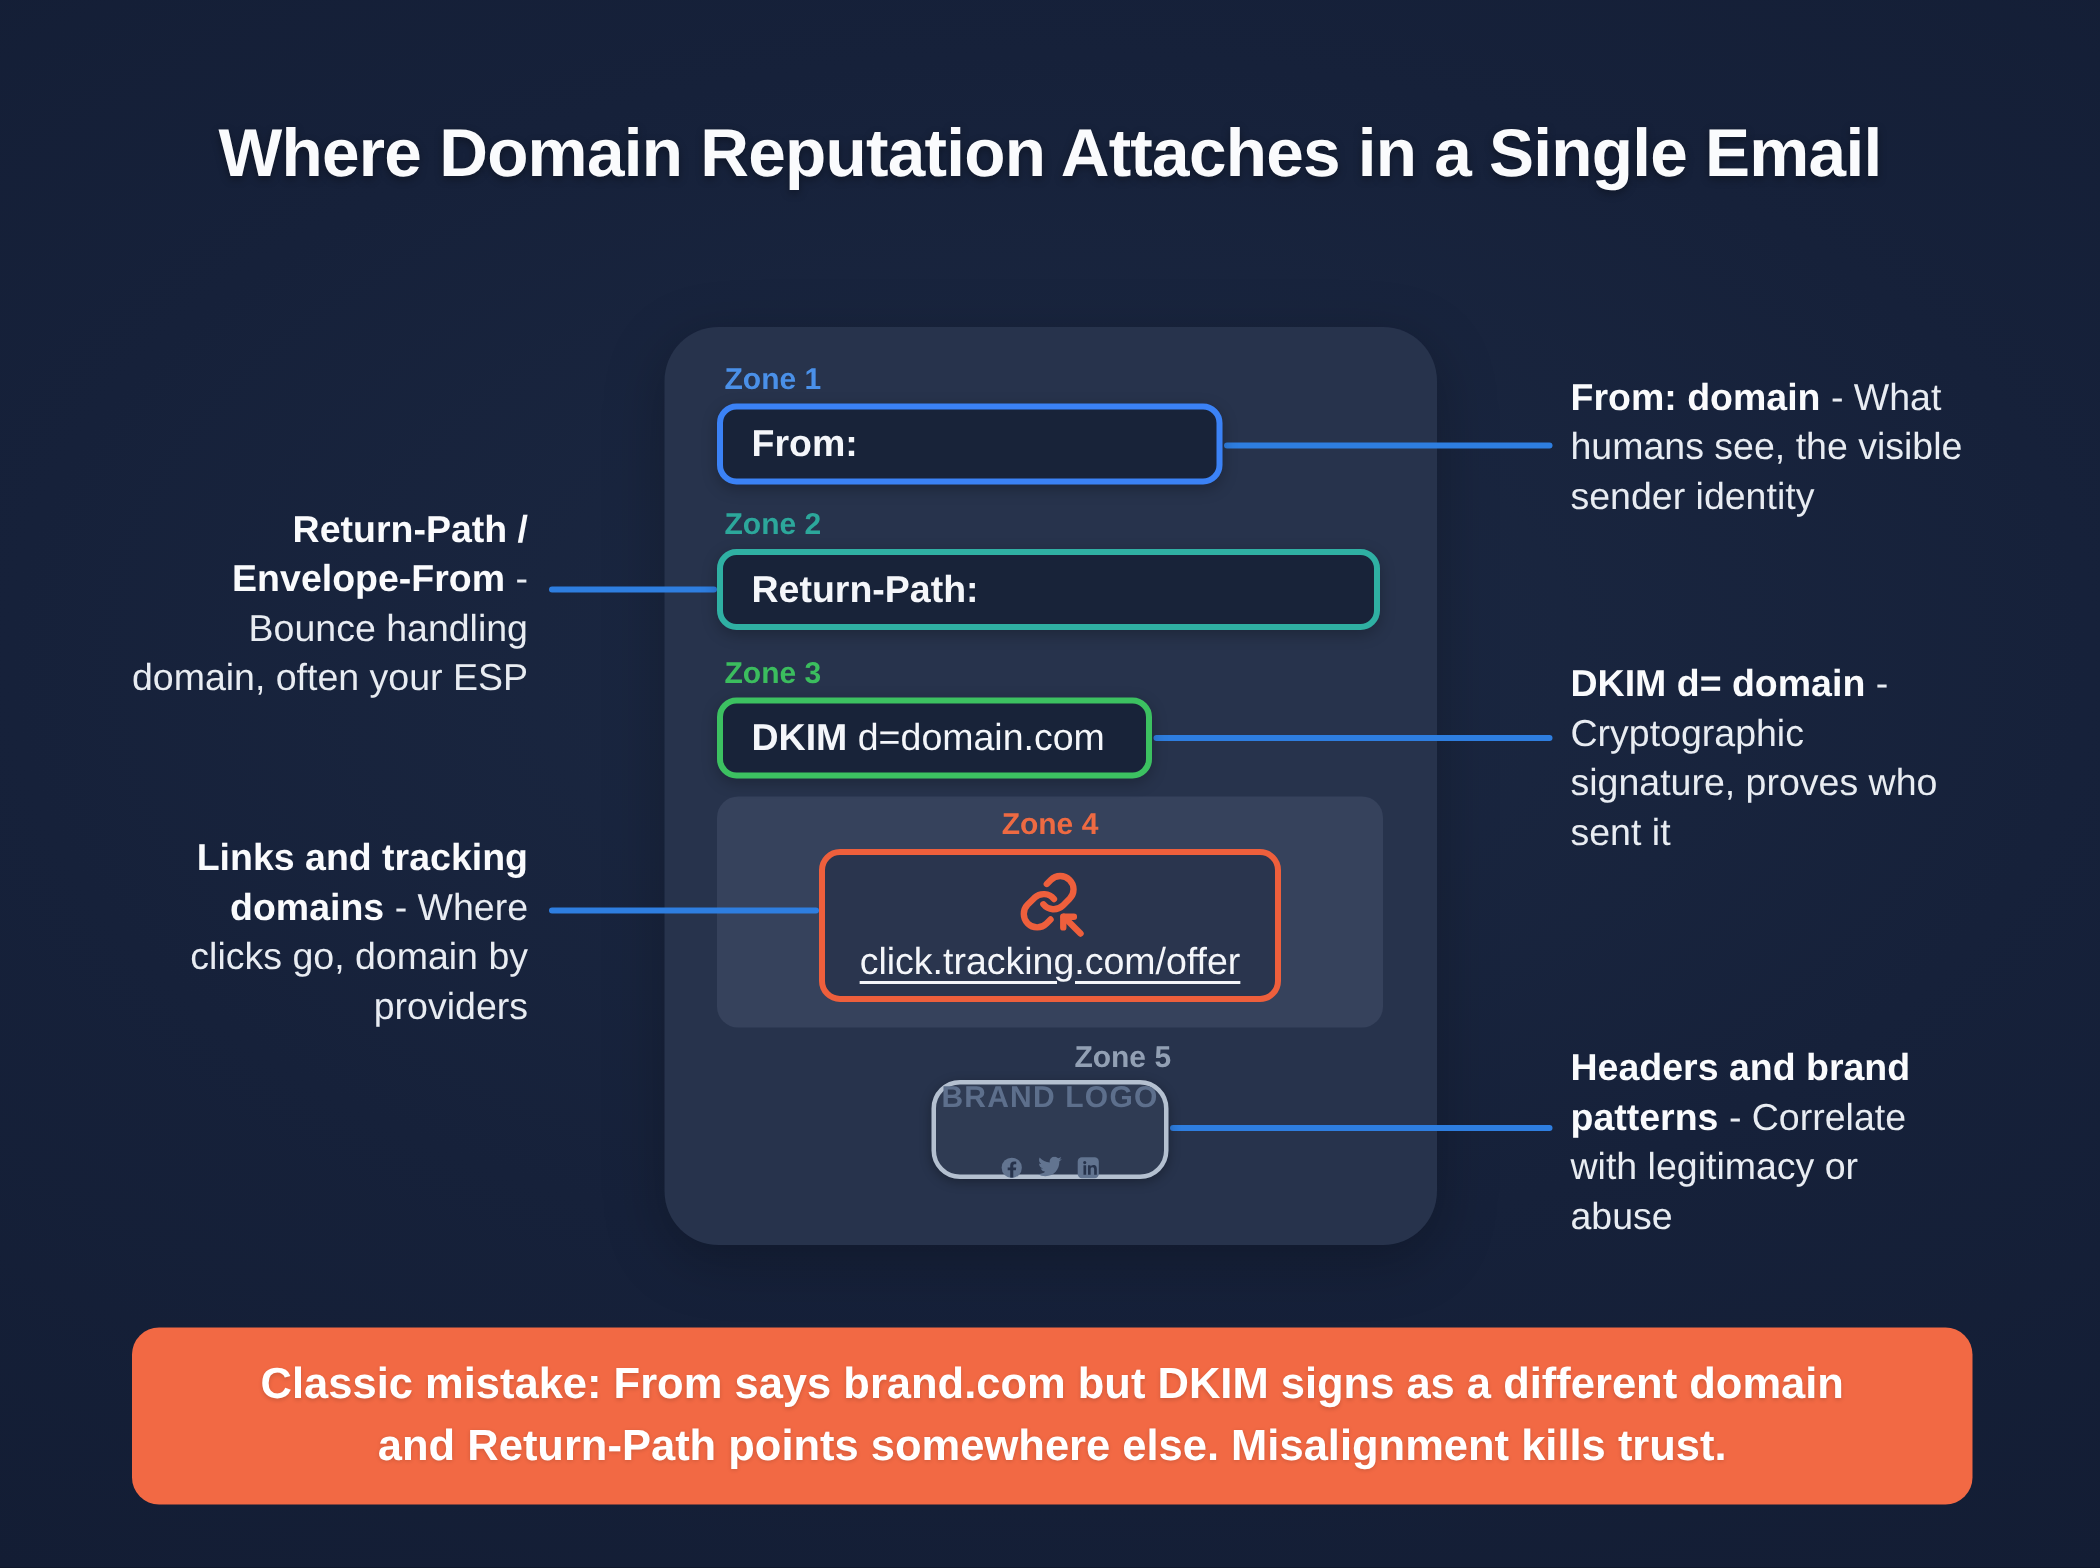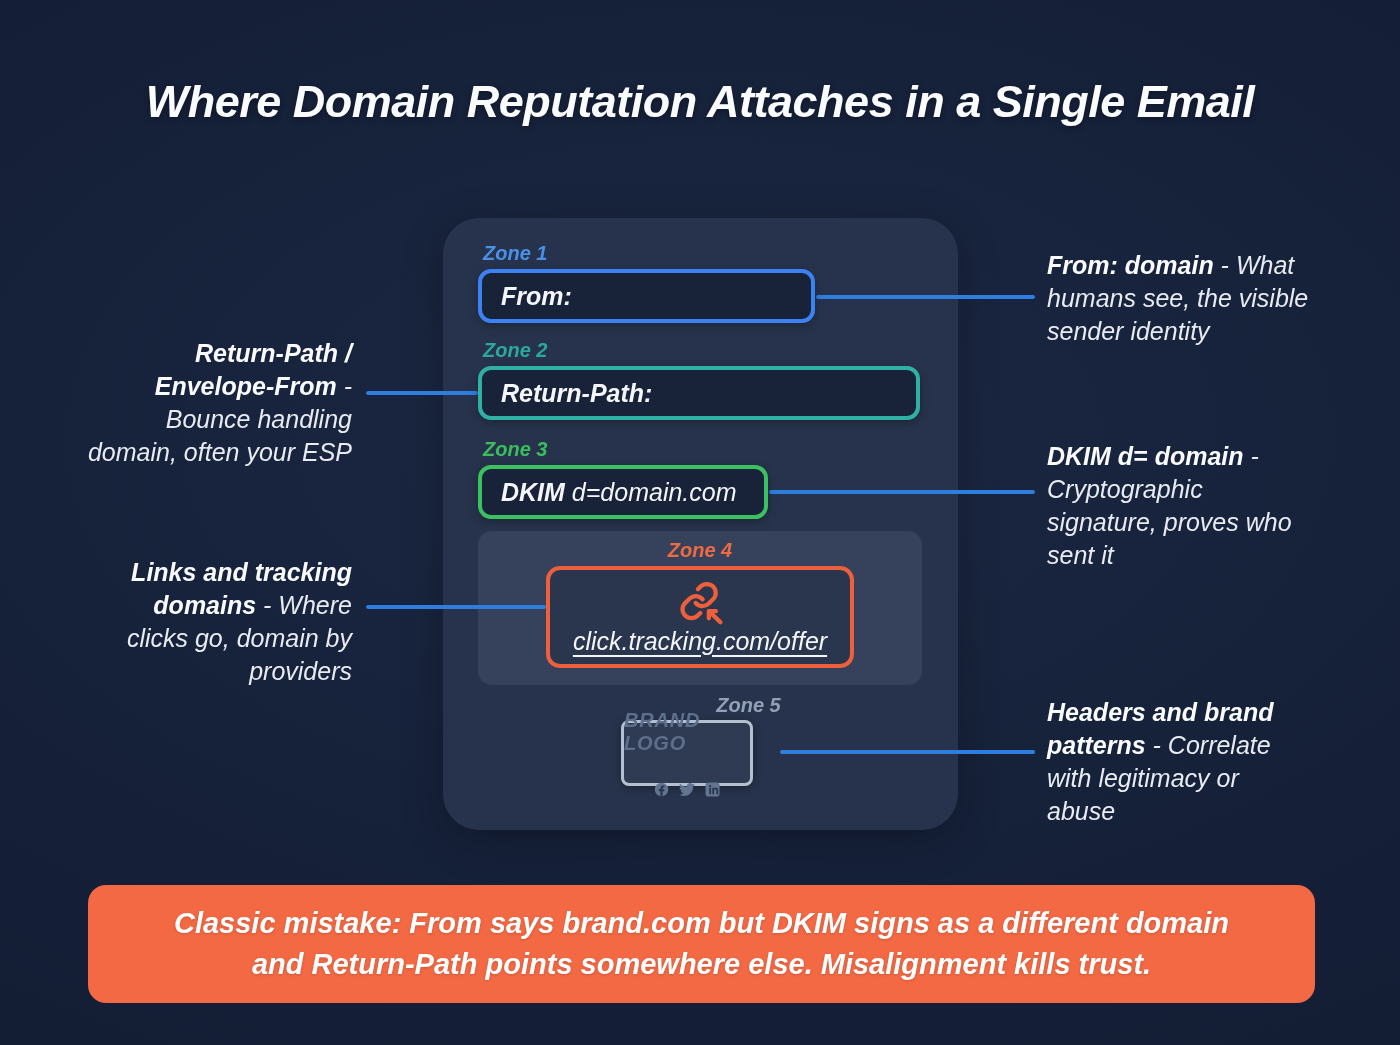--- a/index.html
+++ b/index.html
@@ -1,20 +1,20 @@
 <!DOCTYPE html>
 <html><head>
 <meta charset="utf-8">
 <style>
   * { margin:0; padding:0; box-sizing:border-box; }
   html,body { background:#0e1729; }
   #stage {
     position:relative; width:1400px; height:1045px; overflow:hidden;
     background:radial-gradient(ellipse 90% 70% at 50% 42%, #1c2943 0%, #16213a 55%, #131d34 100%);
-    font-family:"Liberation Sans", sans-serif; color:#f4f6fa;font-style:italic;
+    font-family:"Liberation Sans", sans-serif; color:#f4f6fa;
   }
   .title {
     position:absolute; top:76px; left:0; width:100%; text-align:center;
     font-size:45px; font-weight:700; letter-spacing:-0.5px; color:#fafbfd;
     text-shadow:0 2px 6px rgba(0,0,0,0.35);
   }
   .card {
     position:absolute; left:443px; top:218px; width:515px; height:612px;
     background:#27334c; border-radius:36px;
     box-shadow:0 10px 40px rgba(0,0,0,0.25);
@@ -36,22 +36,22 @@
     position:absolute; left:546px; top:566px; width:308px; height:102px;
     border:4px solid #ee5f3c; border-radius:14px;
     background:rgba(20,30,52,0.35);
     display:flex; flex-direction:column; align-items:center; justify-content:center;
   }
   .link-url {
     font-size:25px; color:#f4f6fa; text-decoration:underline;
     text-underline-offset:5px; text-decoration-thickness:2px; margin-top:2px;
   }
   .brand-box {
-    position:absolute; left:621px; top:720px; width:132px; height:66px;
-    border:3px solid #b4c0d0; border-radius:8px;
+    position:absolute; left:621px; top:720px; width:158px; height:66px;
+    border:3px solid #b4c0d0; border-radius:19px;
     background:rgba(255,255,255,0.04);
     display:flex; flex-direction:column; align-items:center; justify-content:center;
     box-shadow:0 2px 8px rgba(0,0,0,0.3);
     gap:24px;
   }
   .brand-text { font-size:20px; font-weight:700; color:#5d6f8c; letter-spacing:0.8px; }
   .social-row { display:flex; gap:10px; margin-top:3px; align-items:center; }
   .connector { position:absolute; height:4px; background:#2e7ee0; border-radius:2px; }
   .ann { position:absolute; width:302px; font-size:25px; line-height:33px; color:#e8ecf2; }
   .ann .b { font-weight:700; color:#fafbfd; }

